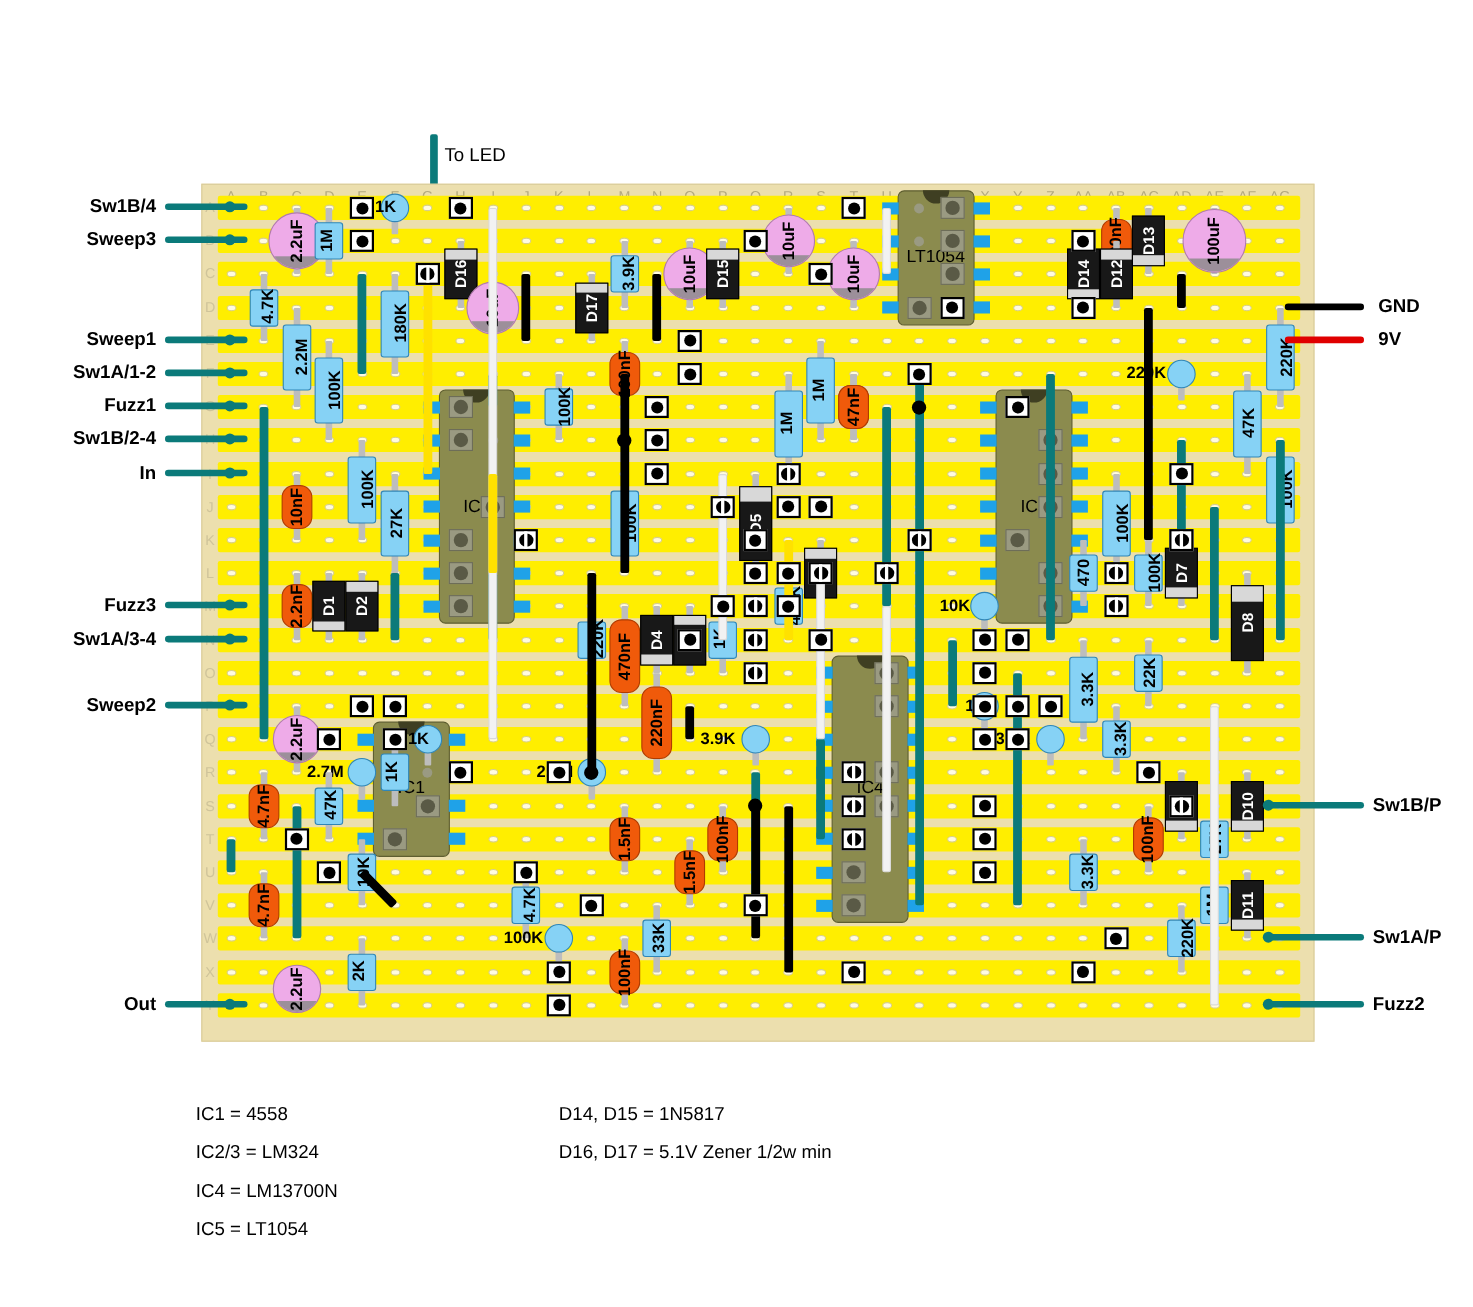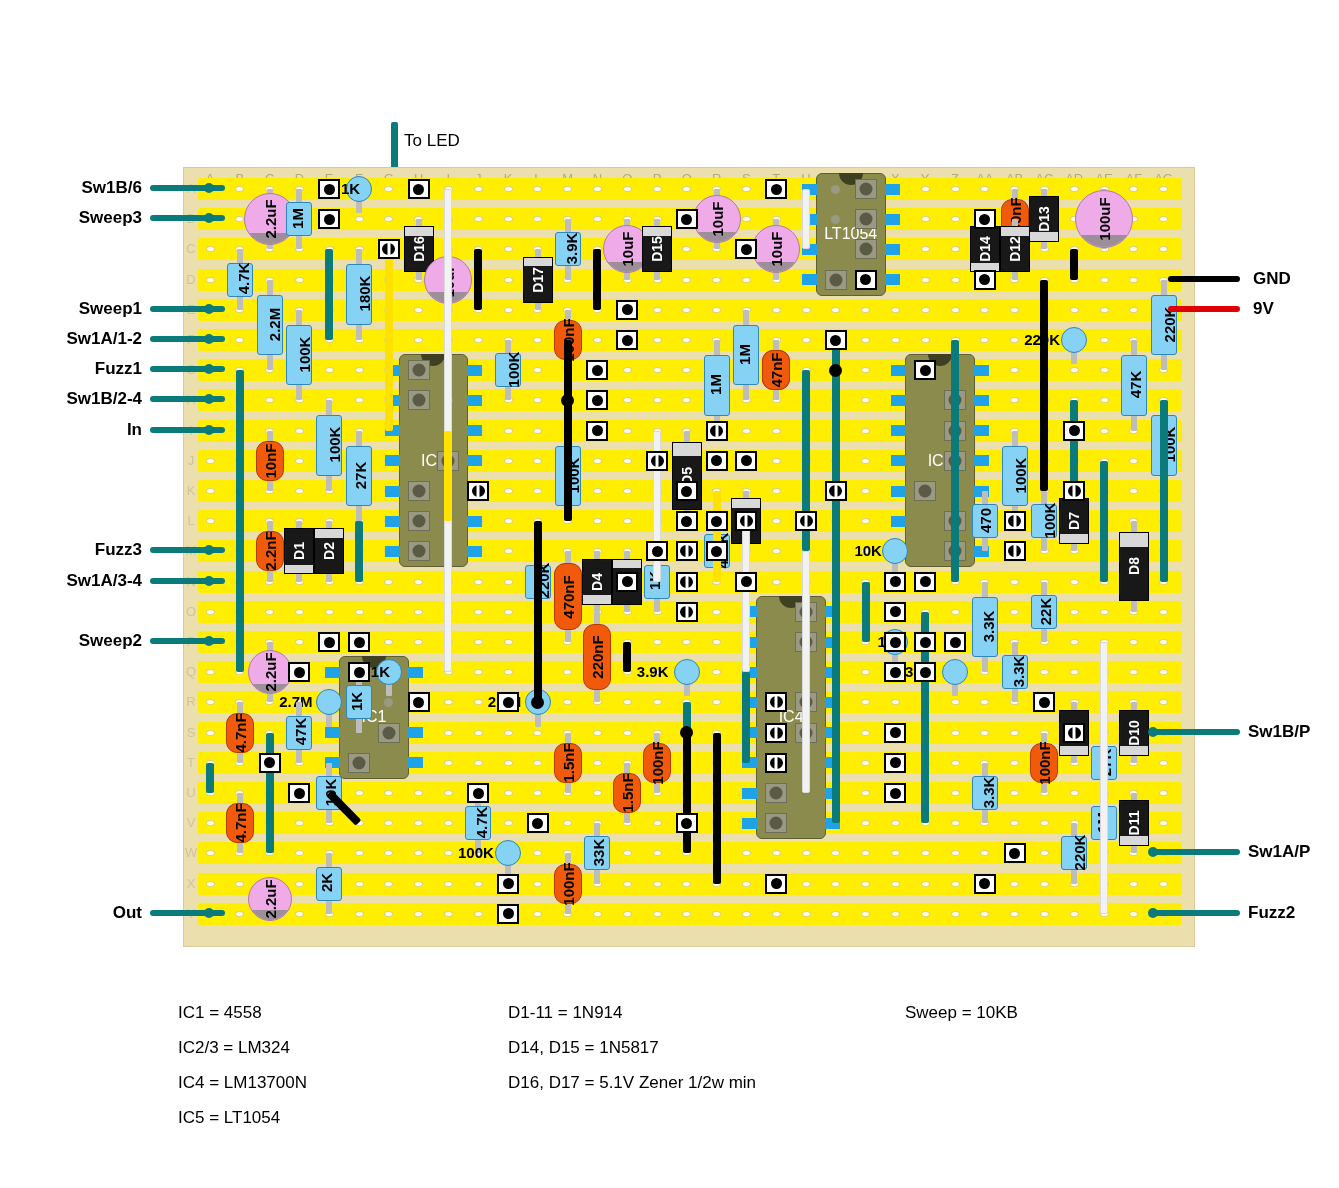--- a/index.html
+++ b/index.html
@@ -31,21 +31,21 @@
   .wirek{position:absolute;background:#000;border-radius:2px;}
   .wirew{position:absolute;background:#f2f2f2;border:1px solid #d9d9d9;box-sizing:border-box;border-radius:2px;}
   .wirey{position:absolute;background:#ffe100;border-radius:2px;}
   .cut{position:absolute;width:22px;height:20px;background:#fff;border:2px solid #000;box-sizing:border-box;display:flex;align-items:center;justify-content:center;}
   .cut i{display:block;width:11px;height:11px;border-radius:50%;background:#000;}
   .cut.ring i{width:13px;height:12px;border-radius:50%;background:#000;position:relative;}
   .cut.ring i:after{content:"";position:absolute;left:50%;top:-2px;transform:translateX(-50%);width:3px;height:16px;background:#fff;}
   .jdot{position:absolute;width:13px;height:13px;border-radius:50%;background:#000;}
   .ic{position:absolute;background:#8b8b4e;border:1.5px solid #5e5e30;border-radius:6px;box-sizing:border-box;}
   .ic .notch{position:absolute;left:50%;top:-1px;transform:translateX(-50%);width:24px;height:12px;border-radius:0 0 14px 14px;background:#3f3f22;}
-  .ic .name{position:absolute;left:50%;top:50%;transform:translate(-50%,-50%);color:#ffffff;font-size:16px;font-weight:400;white-space:nowrap;}
+  .ic .name{position:absolute;left:50%;top:50%;transform:translate(-50%,-50%);color:#000000;font-size:16px;font-weight:400;white-space:nowrap;}
   .pinL,.pinR{position:absolute;width:15px;height:11px;background:#1fa2e8;}
   .socket{position:absolute;width:22px;height:20px;background:#9a9a82;border:1.5px solid #6d6d58;box-sizing:border-box;}
   .socket i{position:absolute;left:50%;top:50%;transform:translate(-50%,-50%);width:13px;height:13px;border-radius:50%;background:#5a5a46;}
   .plainpad{position:absolute;width:9px;height:9px;border-radius:50%;background:#9a9a82;}
   .termwire{position:absolute;height:6px;background:#0b7a7a;border-radius:3px;}
   .termwire.blk{background:#000;}
   .termwire.red{background:#e00000;}
   .termdot{position:absolute;width:10px;height:10px;border-radius:50%;background:#0b7a7a;}
   .lbl-left{position:absolute;font-size:17px;font-weight:700;color:#000;text-align:right;white-space:nowrap;}
   .lbl-right{position:absolute;font-size:17px;font-weight:700;color:#000;white-space:nowrap;}
@@ -1754,21 +1754,21 @@
         <div class="jdot" style="left: 347.3px; top: 527.9px;"></div>
         <div class="jdot" style="left: 645.3px; top: 195.7px;"></div>
         <div class="jdot" style="left: 377.1px; top: 225.9px;"></div>
         <div class="jdot" style="left: 496.3px; top: 558.1px;"></div>
       </div>
   </div>
 
   <div id="leftterms">
       <div class="termwire" style="left: 150px; top: 185px; width: 75px;"></div>
       <div class="termdot" style="left: 204px; top: 183px;"></div>
-      <div class="lbl-left" style="left: 0px; width: 142px; top: 178px;">Sw1B/6</div>
+      <div class="lbl-left" style="left: 0px; width: 142px; top: 178px;">Sw1B/4</div>
       <div class="termwire" style="left: 150px; top: 215.2px; width: 75px;"></div>
       <div class="termdot" style="left: 204px; top: 213.2px;"></div>
       <div class="lbl-left" style="left: 0px; width: 142px; top: 208.2px;">Sweep3</div>
       <div class="termwire" style="left: 150px; top: 305.8px; width: 75px;"></div>
       <div class="termdot" style="left: 204px; top: 303.8px;"></div>
       <div class="lbl-left" style="left: 0px; width: 142px; top: 298.8px;">Sweep1</div>
       <div class="termwire" style="left: 150px; top: 336px; width: 75px;"></div>
       <div class="termdot" style="left: 204px; top: 334px;"></div>
       <div class="lbl-left" style="left: 0px; width: 142px; top: 329px;">Sw1A/1-2</div>
       <div class="termwire" style="left: 150px; top: 366.2px; width: 75px;"></div>
@@ -1809,20 +1809,18 @@
       <div class="lbl-right" style="left: 1248px; top: 902.8px;">Fuzz2</div>
     </div>
 
   <div class="lgcol" style="left:178px;top:995px;">
       <div>IC1 = 4558</div>
       <div>IC2/3 = LM324</div>
       <div>IC4 = LM13700N</div>
       <div>IC5 = LT1054</div>
     </div>
   <div class="lgcol" style="left:508px;top:995px;">
-      <div>D1-11 = 1N914</div>
       <div>D14, D15 = 1N5817</div>
       <div>D16, D17 = 5.1V Zener 1/2w min</div>
     </div>
   <div class="lgcol" style="left:905px;top:995px;">
-      <div>Sweep = 10KB</div>
     </div>
 </div>
 
 </body></html>

